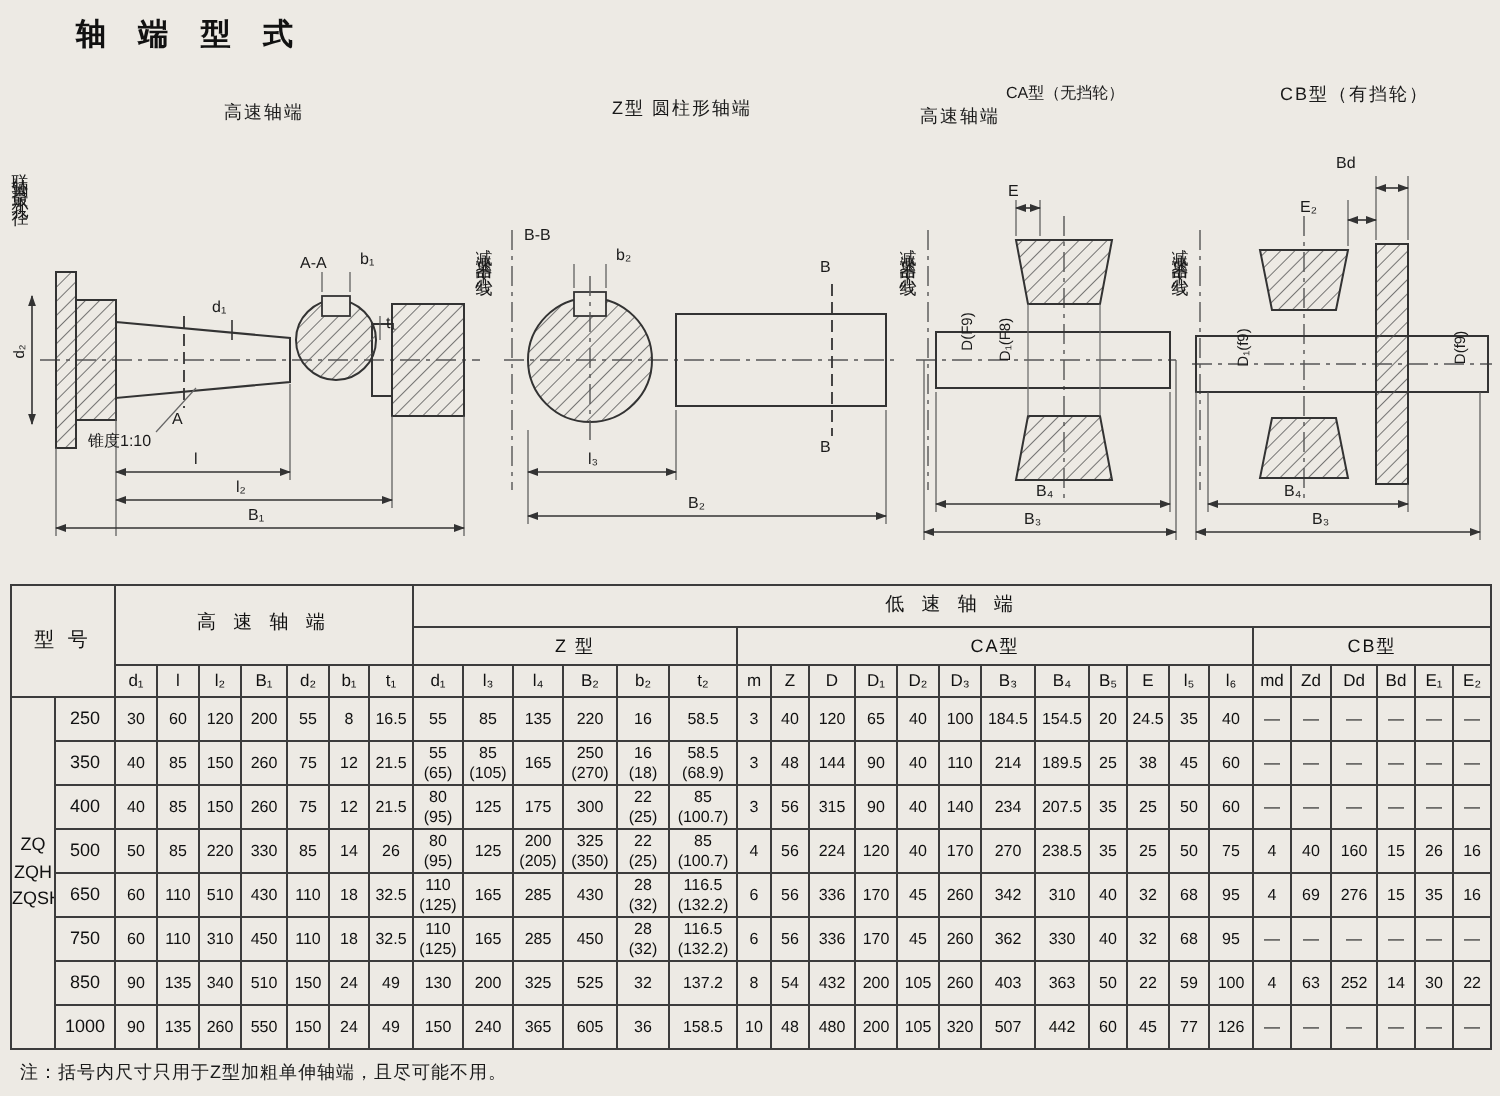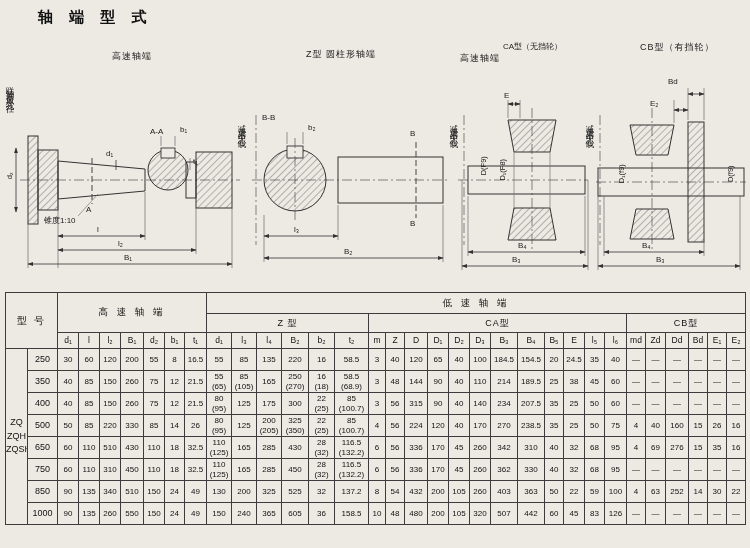--- a/index.html
+++ b/index.html
@@ -579,25 +579,26 @@
           <td>10</td>
           <td>48</td>
           <td>480</td>
           <td>200</td>
           <td>105</td>
           <td>320</td>
           <td>507</td>
           <td>442</td>
           <td>60</td>
           <td>45</td>
-          <td>83</td>
+          <td>77</td>
           <td>126</td>
           <td>—</td>
           <td>—</td>
           <td>—</td>
           <td>—</td>
           <td>—</td>
           <td>—</td>
         </tr>
       </tbody>
     </table>
 
+  <div class="note">注：括号内尺寸只用于Z型加粗单伸轴端，且尽可能不用。</div>
 </div>
 
 </body></html>

